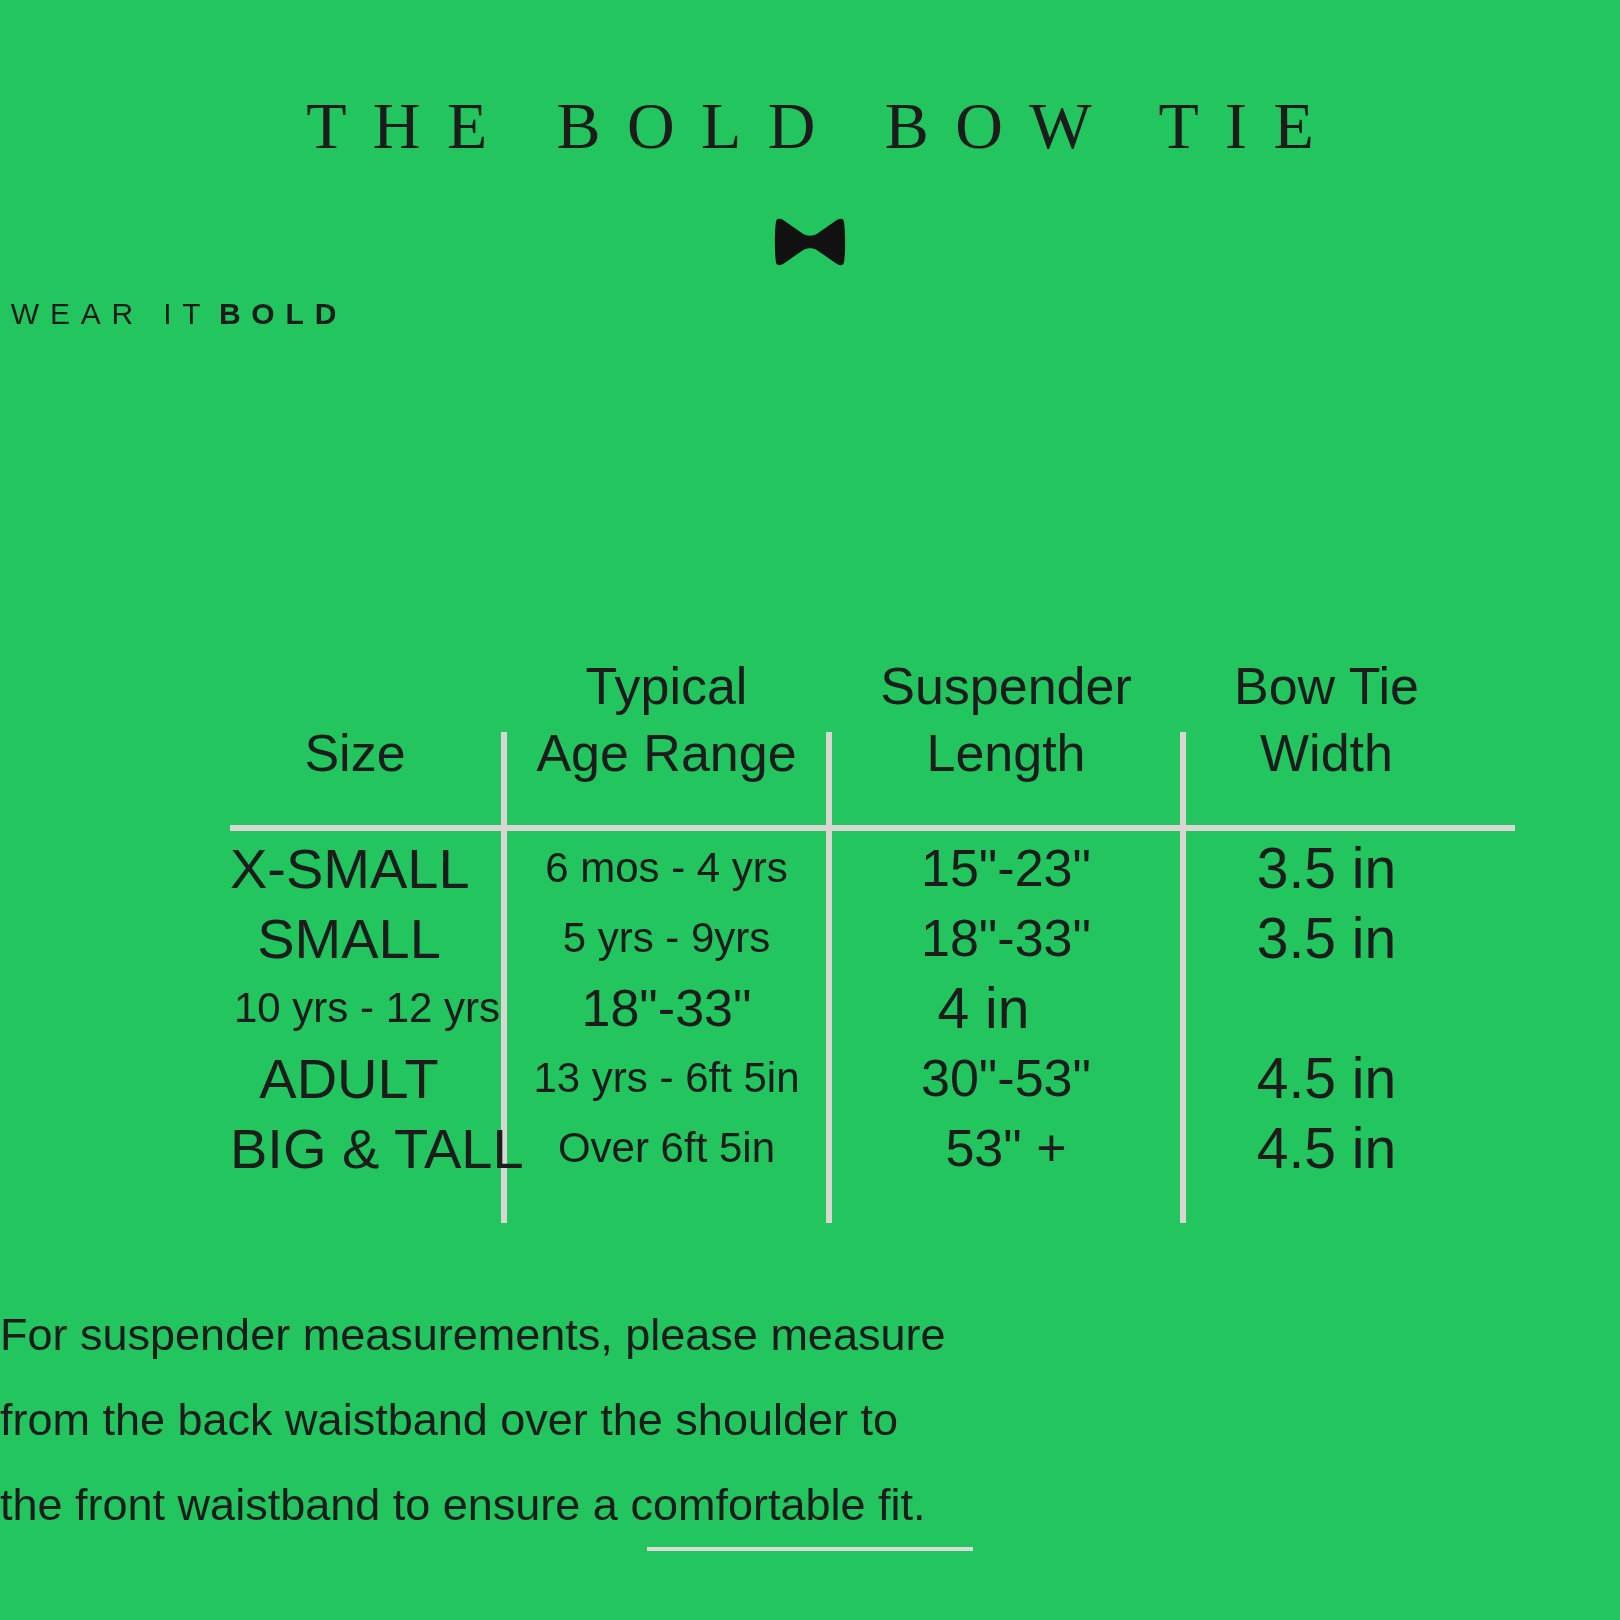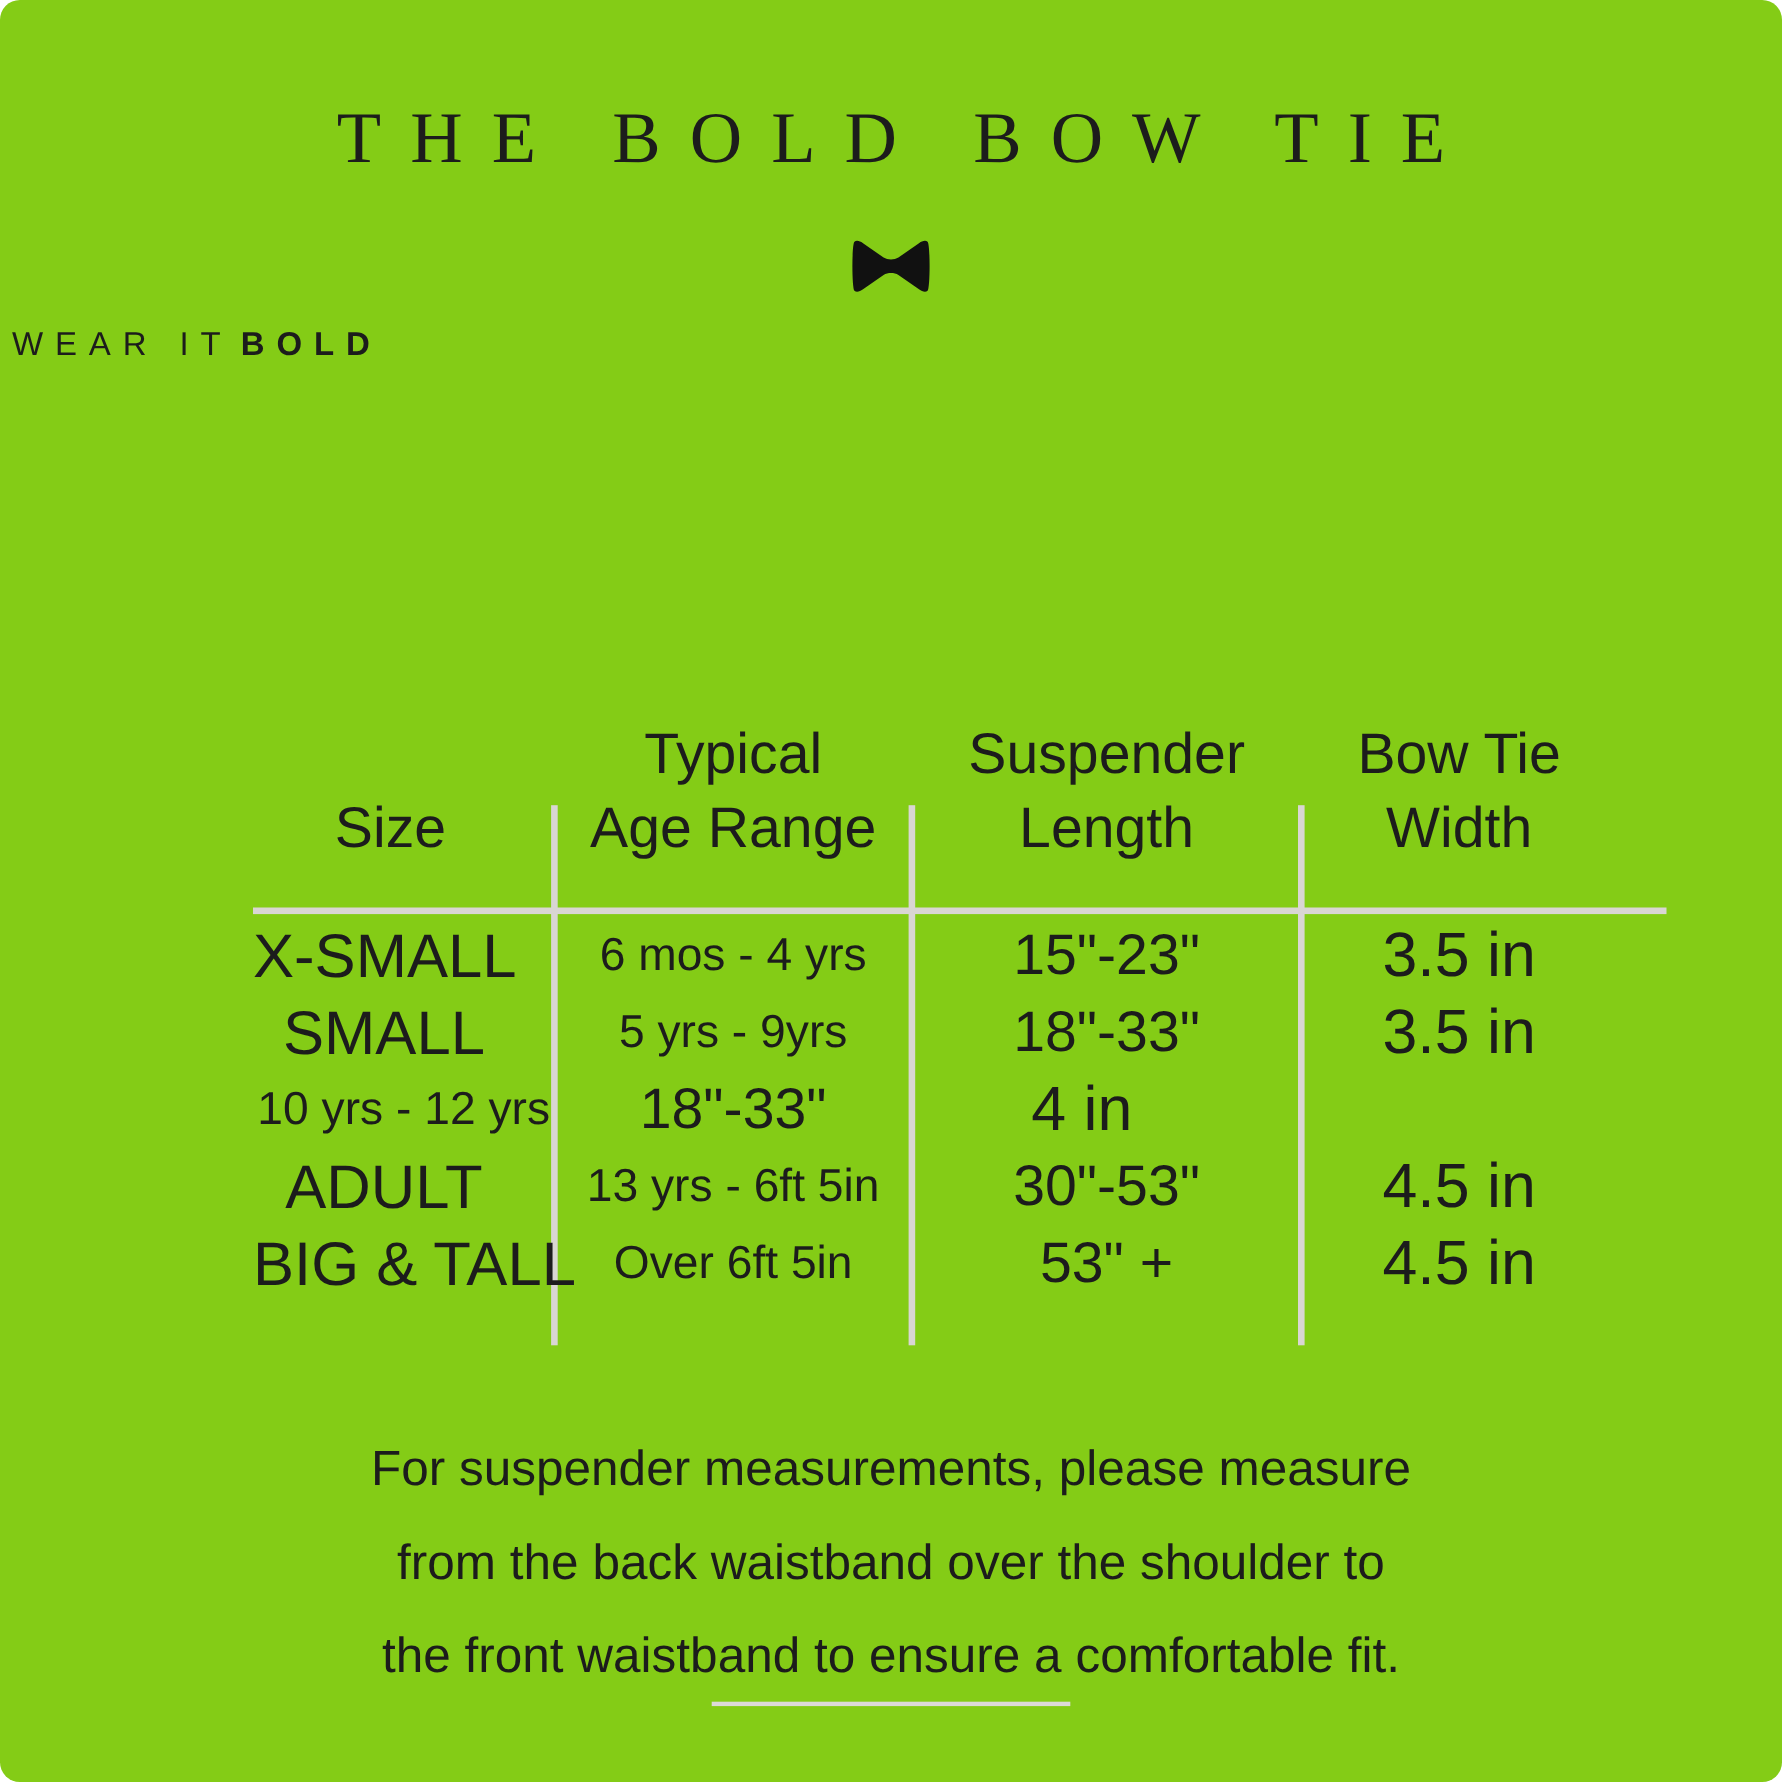--- a/index.html
+++ b/index.html
@@ -1,23 +1,22 @@
 <!DOCTYPE html>
 <html><head>
 <meta charset="utf-8">
 <style>
   html,body{margin:0;padding:0;background:#ffffff;}
   .canvas{
     position:relative;
     width:1620px;height:1620px;
-    background:#84cc16;
+    background:#22c55e;
     color:#1c1c1c;
     font-family:"Liberation Sans",sans-serif;
     overflow:hidden;
-    border-radius:18px;
   }
   
   .brand-title{
     position:absolute;top:88px;left:0;width:100%;
     text-align:center;
     font-family:"Liberation Serif",serif;
     font-size:66px;font-weight:400;
     letter-spacing:0.40em;text-indent:0.40em;
     white-space:nowrap;
   }
@@ -59,21 +58,21 @@
     height:70px;align-items:center;
   }
   .cell{text-align:center;white-space:nowrap;}
   .cell-size{padding-right:36px;font-size:56px;}
   .cell-age{font-size:42px;}
   .cell-susp{font-size:52px;}
   .cell-bow{font-size:57px;padding-right:45px;}
   
   .note{
     position:absolute;top:1292px;left:0;width:100%;
-    text-align:center;font-size:45px;line-height:85px;
+    text-align:left;font-size:45px;line-height:85px;
   }
   .bottom-divider{
     position:absolute;left:647px;top:1547px;
     width:326px;height:4px;background:#dcdad8;
   }
 </style>
 </head>
 <body>
 
 <div class="canvas">

